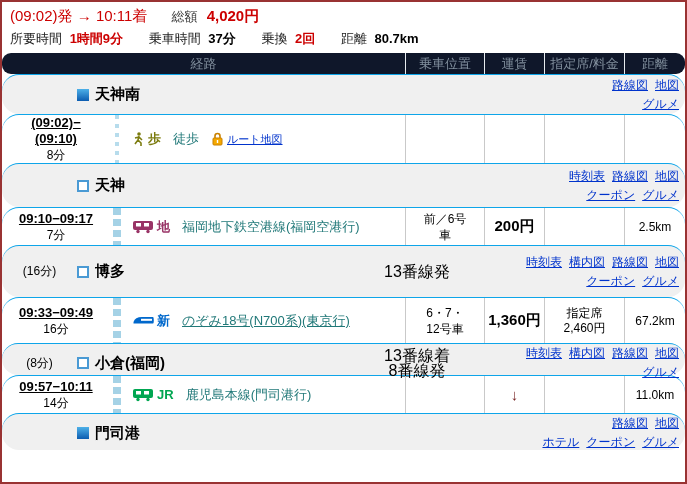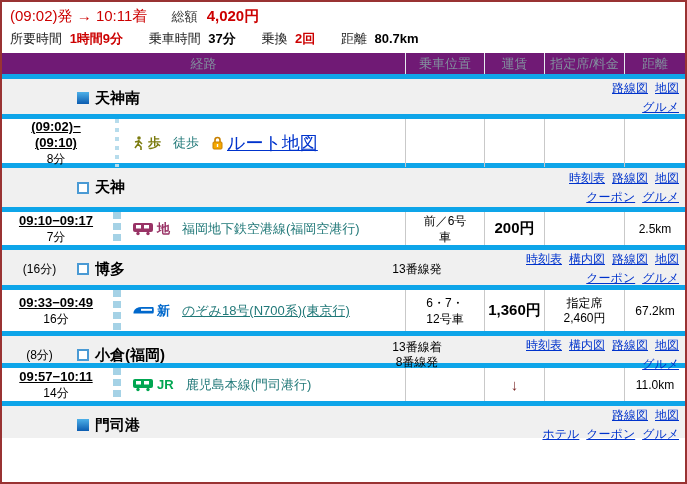--- a/index.html
+++ b/index.html
@@ -29,44 +29,44 @@
   .toolbar {
     height:24px; background:#fdf7da;
     display:flex; justify-content:flex-end; align-items:center;
     gap:16px; padding-right:10px;
   }
   .toolbar a { color:#0033cc; font-size:13px; text-decoration:underline; display:flex; align-items:center; gap:3px; }
   .gap-strip { height:5px; background:#fff; }
 
   
   .thead {
-    height:21px; background:#701a75; color:#82909e; font-size:13px;
-    display:grid; grid-template-columns:108px 14px 281px 79px 60px 80px 61px;
+    height:21px; background:#0f172a; color:#82909e; font-size:13px;
+    display:grid; grid-template-columns:108px 14px 281px 79px 60px 80px 61px;border-radius:9px;
   }
   .thead .hc { display:flex; align-items:center; justify-content:center; border-left:1px solid #e6ebef; }
   .thead .hc.first { grid-column:1/4; border-left:none; }
 
   
-  .srow, .rrow { border-top:5px solid #0ea5e9; }
+  .srow, .rrow { border-top:1px solid #0ea5e9;border-radius:17px; }
   .cell { display:flex; align-items:center; justify-content:center; }
 
   
   .srow { background:#f0f0f0; display:grid; grid-template-columns:75px 280px 120px 208px; }
   .srow .time { font-size:12px; color:#000; }
   .srow .name-cell { justify-content:flex-start; }
   .sq-filled {
     width:12px; height:12px; margin-right:6px; flex:0 0 auto;
     background:linear-gradient(180deg,#4db0e8,#0c5cb0);
   }
   .sq-open {
     width:12px; height:12px; margin-right:6px; flex:0 0 auto;
     background:#fff; border:2px solid #4a9ad4;
   }
   .sname { font-size:15px; font-weight:bold; color:#000; }
-  .platform { flex-direction:column; font-size:12px; line-height:15px; color:#000; }
+  .platform { flex-direction:column; font-size:16px; line-height:15px; color:#000; }
   .links { flex-direction:column; align-items:flex-end; justify-content:center; padding-right:6px; font-size:12px; line-height:19px; }
   .lrow { display:flex; gap:7px; }
   .links a { color:#0033cc; text-decoration:underline; white-space:nowrap; }
 
   
   .rrow { background:#fff; display:grid; grid-template-columns:108px 14px 281px 79px 60px 80px 61px; }
   .rrow .time { flex-direction:column; line-height:16px; }
   .rrow .t1 { font-size:13px; font-weight:bold; color:#000;text-decoration:underline; }
   .rrow .dur { font-size:12px; color:#000; }
   .barcell { }
@@ -80,21 +80,21 @@
   }
   .desc { justify-content:flex-start; padding-left:8px; gap:12px; }
   .icogrp { display:flex; align-items:center; gap:3px; flex:0 0 auto; }
   .ico-label { font-size:13px; font-weight:bold; }
   .lbl-walk { color:#7c7c10; }
   .lbl-subway { color:#993366; }
   .lbl-shink { color:#0068cc; }
   .lbl-jr { color:#00a651; }
   .teal { color:#207878; font-size:13px; text-decoration:none; }
   .teal.u { text-decoration:underline; }
-  .routemap { color:#0033cc; font-size:18px; text-decoration:underline; }
+  .routemap { color:#0033cc; font-size:11px; text-decoration:underline; }
   .pos { border-left:1px solid #c9c9c9; font-size:12px; line-height:16px; text-align:center; padding:0 14px; flex-wrap:wrap; }
   .fare { border-left:1px solid #c9c9c9; font-size:15px; font-weight:bold; }
   .fare-arrow { color:#7a2828; }
   .resv { border-left:1px solid #c9c9c9; flex-direction:column; font-size:12px; line-height:15px; }
   .dist { border-left:1px solid #c9c9c9; font-size:12px; color:#000; }
 </style>
 </head>
 <body>
 
 <div id="frame">
@@ -228,21 +228,21 @@
         <span class="ico-label lbl-subway">地</span>
       </span>
       <a href="#" class="teal">福岡地下鉄空港線(福岡空港行)</a>
     </div>
     <div class="cell pos">前／6号車</div>
     <div class="cell fare">200円</div>
     <div class="cell resv"></div>
     <div class="cell dist">2.5km</div>
   </div>
 
-  <div class="srow" style="height:40px">
+  <div class="srow" style="height:52px">
     <div class="cell time">(16分)</div>
     <div class="cell name-cell">
       <span class="sq-open"></span>
       <span class="sname">博多</span>
     </div>
     <div class="cell platform">
       <div>13番線発</div>
     </div>
     <div class="cell links">
       <div class="lrow">

